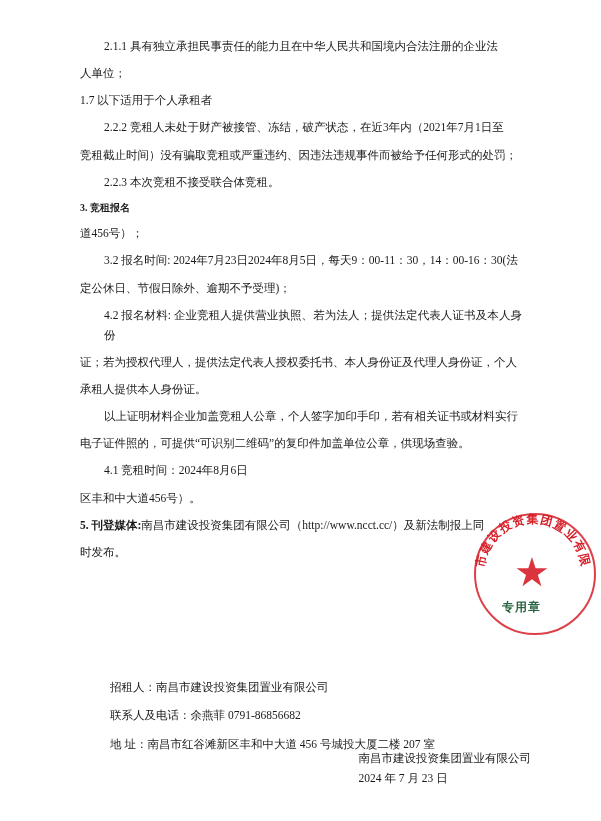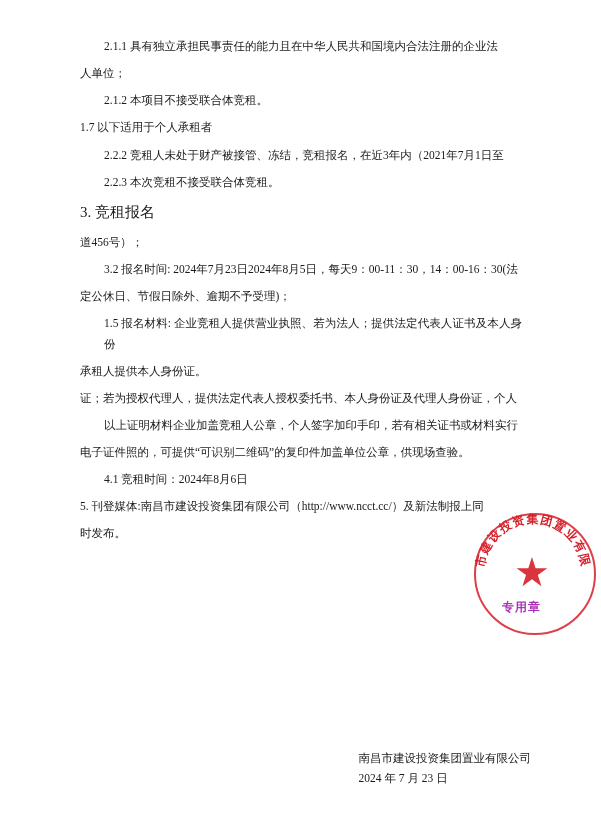--- a/index.html
+++ b/index.html
@@ -31,24 +31,24 @@
   p {
     margin: 0 0 7px 0;
     font-size: 11.5px;
     line-height: 1.75;
     text-align: justify;
     text-justify: inter-ideograph;
   }
   .indent1 { text-indent: 0; padding-left: 24px; }
   .indent0 { text-indent: 0; padding-left: 0; }
   .indent-para { text-indent: 24px; padding-left: 0; }
-  .bold { font-weight: normal; }
+  .bold { font-weight: bold; }
   .sec-head {
-    font-weight: normal;
-    font-size: 15px;
+    font-weight: bold;
+    font-size: 10px;
     margin: 0 0 7px 0;
     line-height: 1.75;
   }
   .sign-block {
     position: absolute;
     left: 80px;
     top: 678px;
     width: 442px;
   }
   .sign-block p {
@@ -95,58 +95,64 @@
     color: #d6202a;
     font-size: 40px;
     line-height: 40px;
     text-align: center;
     opacity: 0.9;
   }
   .seal-bottom {
     position: absolute;
     left: 28px;
     top: 86px;
-    color: #a21caf;
+    color: #14532d;
     font-size: 12px;
     font-weight: bold;
     opacity: 0.9;
     letter-spacing: 1px;
   }
 </style>
 </head>
 <body>
 
 <div class="page">
 
   <div class="content">
 
     <p class="indent1">2.1.1 具有独立承担民事责任的能力且在中华人民共和国境内合法注册的企业法</p>
     <p class="indent0">人单位；</p>
-    <p class="indent1">2.1.2 本项目不接受联合体竞租。</p>
     <p class="indent0">1.7 以下适用于个人承租者</p>
-    <p class="indent1">2.2.2 竞租人未处于财产被接管、冻结，竞租报名，在近3年内（2021年7月1日至</p>
+    <p class="indent1">2.2.2 竞租人未处于财产被接管、冻结，破产状态，在近3年内（2021年7月1日至</p>
+    <p class="indent0">竞租截止时间）没有骗取竞租或严重违约、因违法违规事件而被给予任何形式的处罚；</p>
     <p class="indent1">2.2.3 本次竞租不接受联合体竞租。</p>
 
     <p class="sec-head">3. 竞租报名</p>
     <p class="indent0">道456号）；</p>
     <p class="indent1">3.2 报名时间: 2024年7月23日2024年8月5日，每天9：00-11：30，14：00-16：30(法</p>
     <p class="indent0">定公休日、节假日除外、逾期不予受理)；</p>
-    <p class="indent1">1.5 报名材料: 企业竞租人提供营业执照、若为法人；提供法定代表人证书及本人身份</p>
+    <p class="indent1">4.2 报名材料: 企业竞租人提供营业执照、若为法人；提供法定代表人证书及本人身份</p>
+    <p class="indent0">证；若为授权代理人，提供法定代表人授权委托书、本人身份证及代理人身份证，个人</p>
     <p class="indent0">承租人提供本人身份证。</p>
-    <p class="indent0">证；若为授权代理人，提供法定代表人授权委托书、本人身份证及代理人身份证，个人</p>
     <p class="indent-para">以上证明材料企业加盖竞租人公章，个人签字加印手印，若有相关证书或材料实行</p>
     <p class="indent0">电子证件照的，可提供“可识别二维码”的复印件加盖单位公章，供现场查验。</p>
 
     <p class="indent1">4.1 竞租时间：2024年8月6日</p>
+    <p class="indent0">区丰和中大道456号）。</p>
 
     <p class="indent0"><span class="bold">5. 刊登媒体:</span><span>南昌市建设投资集团有限公司（http://www.ncct.cc/）及新法制报上同</span></p>
     <p class="indent0">时发布。</p>
 
   </div>
 
+  <div class="sign-block">
+    <p>招租人：南昌市建设投资集团置业有限公司</p>
+    <p>联系人及电话：余燕菲  0791-86856682</p>
+    <p>地  址：南昌市红谷滩新区丰和中大道 456 号城投大厦二楼 207 室</p>
+  </div>
 
   <div class="closing">
     <p>南昌市建设投资集团置业有限公司</p>
     <p>2024 年 7 月 23 日</p>
   </div>
 
   <div class="seal">
     <div class="seal-ring"></div>
     <svg width="124" height="124" viewBox="0 0 124 124" aria-hidden="true">
       <defs>

